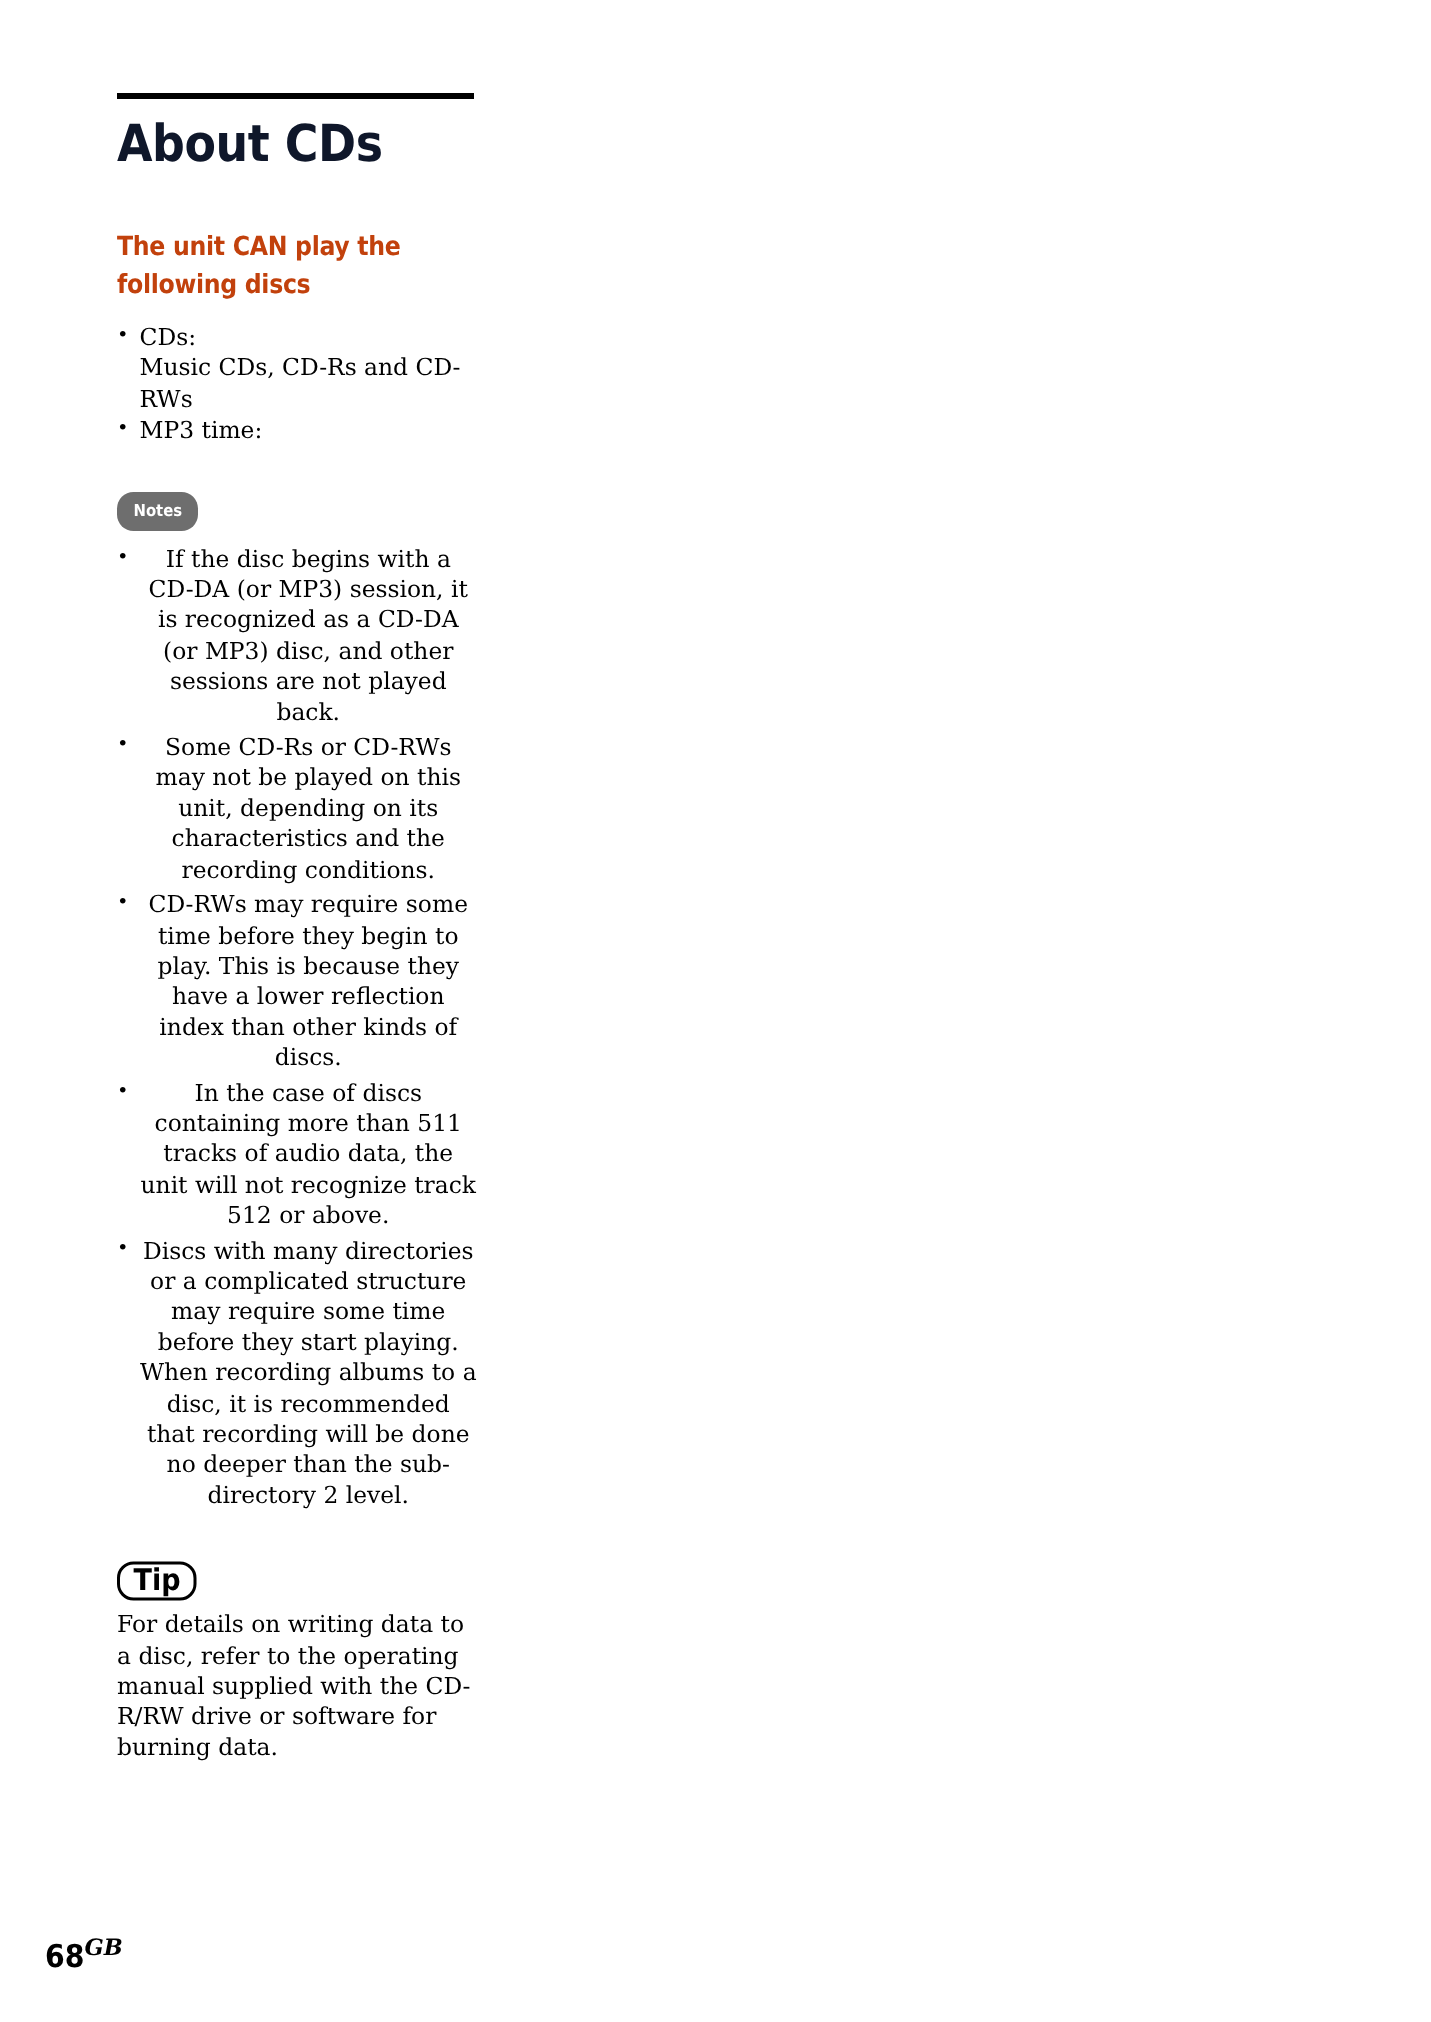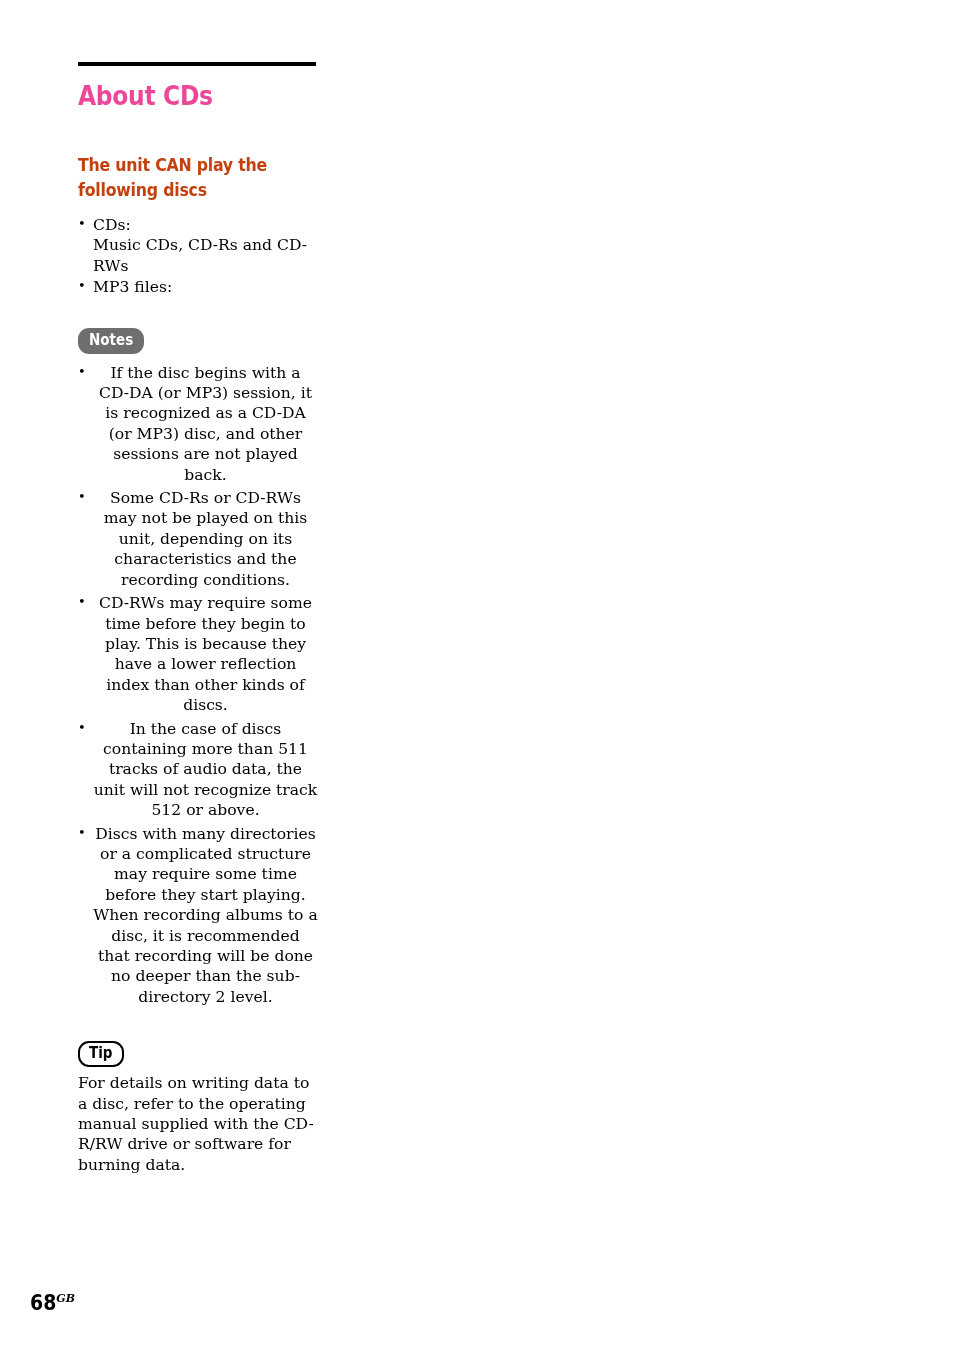--- a/index.html
+++ b/index.html
@@ -34,25 +34,25 @@
     width: 238px;
     height: 4px;
     background: #000000;
     margin: 0 0 14px 0;
   }
 
   
   .chapter-title {
     font-family: "DejaVu Sans Condensed", "Liberation Sans Narrow", "DejaVu Sans", sans-serif;
     font-weight: 700;
-    font-size: 26px;
+    font-size: 34px;
     line-height: 30px;
     letter-spacing: -0.3px;
     margin: 15px 0 42px 0;
-    color: #ec4899;
+    color: #0f172a;
   }
 
   .section-title {
     font-family: "DejaVu Sans Condensed", "Liberation Sans Narrow", "DejaVu Sans", sans-serif;
     font-weight: 700;
     font-size: 17.5px;
     line-height: 25px;
     letter-spacing: -0.2px;
     margin: 0 0 12px 0;
     width: 232px;
@@ -86,35 +86,35 @@
     display: block;
   }
 
   
   .badge-notes {
     display: inline-block;
     background: #6e6e6e;
     color: #ffffff;
     font-family: "DejaVu Sans Condensed", "Liberation Sans Narrow", "DejaVu Sans", sans-serif;
     font-weight: 700;
-    font-size: 15px;
+    font-size: 11px;
     line-height: 15px;
     padding: 5px 11px 6px 11px;
     border-radius: 11px;
     letter-spacing: 0px;
   }
 
   .badge-tip {
     display: inline-block;
     background: #ffffff;
     color: #000000;
     border: 2px solid #000000;
     font-family: "DejaVu Sans Condensed", "Liberation Sans Narrow", "DejaVu Sans", sans-serif;
     font-weight: 700;
-    font-size: 15px;
+    font-size: 20px;
     line-height: 15px;
     padding: 3px 9px 4px 9px;
     border-radius: 11px;
   }
 
   .notes-block { margin-top: 30px; }
   .notes-block ul.bullets { margin-top: 9px; }
   .notes-block ul.bullets > li { margin-bottom: 3px; text-align: center; }
 
   .tip-block { margin-top: 34px; }
@@ -133,21 +133,21 @@
     font-family: "DejaVu Sans Condensed", "Liberation Sans Narrow", "DejaVu Sans", sans-serif;
     font-weight: 700;
     font-size: 21px;
     line-height: 21px;
     color: #000;
   }
   .footer .suffix {
     font-family: "DejaVu Serif", "Liberation Serif", serif;
     font-style: italic;
     font-weight: 700;
-    font-size: 11px;
+    font-size: 15px;
     vertical-align: super;
   }
 </style>
 </head>
 <body>
 
 <div class="page">
 
   <div class="column">
 
@@ -156,21 +156,21 @@
     <h1 class="chapter-title">About CDs</h1>
 
     <h2 class="section-title">The unit CAN play the following discs</h2>
 
     <ul class="bullets">
       <li>
         <span class="sub-line">CDs:</span>
         <span class="sub-line">Music CDs, CD-Rs and CD-RWs</span>
       </li>
       <li>
-        <span class="sub-line">MP3 files:</span>
+        <span class="sub-line">MP3 time:</span>
       </li>
     </ul>
 
     <div class="notes-block">
       <span class="badge-notes">Notes</span>
 
       <ul class="bullets">
         <li>If the disc begins with a CD-DA (or MP3) session, it is recognized as a CD-DA (or MP3) disc, and other sessions are not played back.</li>
         <li>Some CD-Rs or CD-RWs may not be played on this unit, depending on its characteristics and the recording conditions.</li>
         <li>CD-RWs may require some time before they begin to play. This is because they have a lower reflection index than other kinds of discs.</li>

